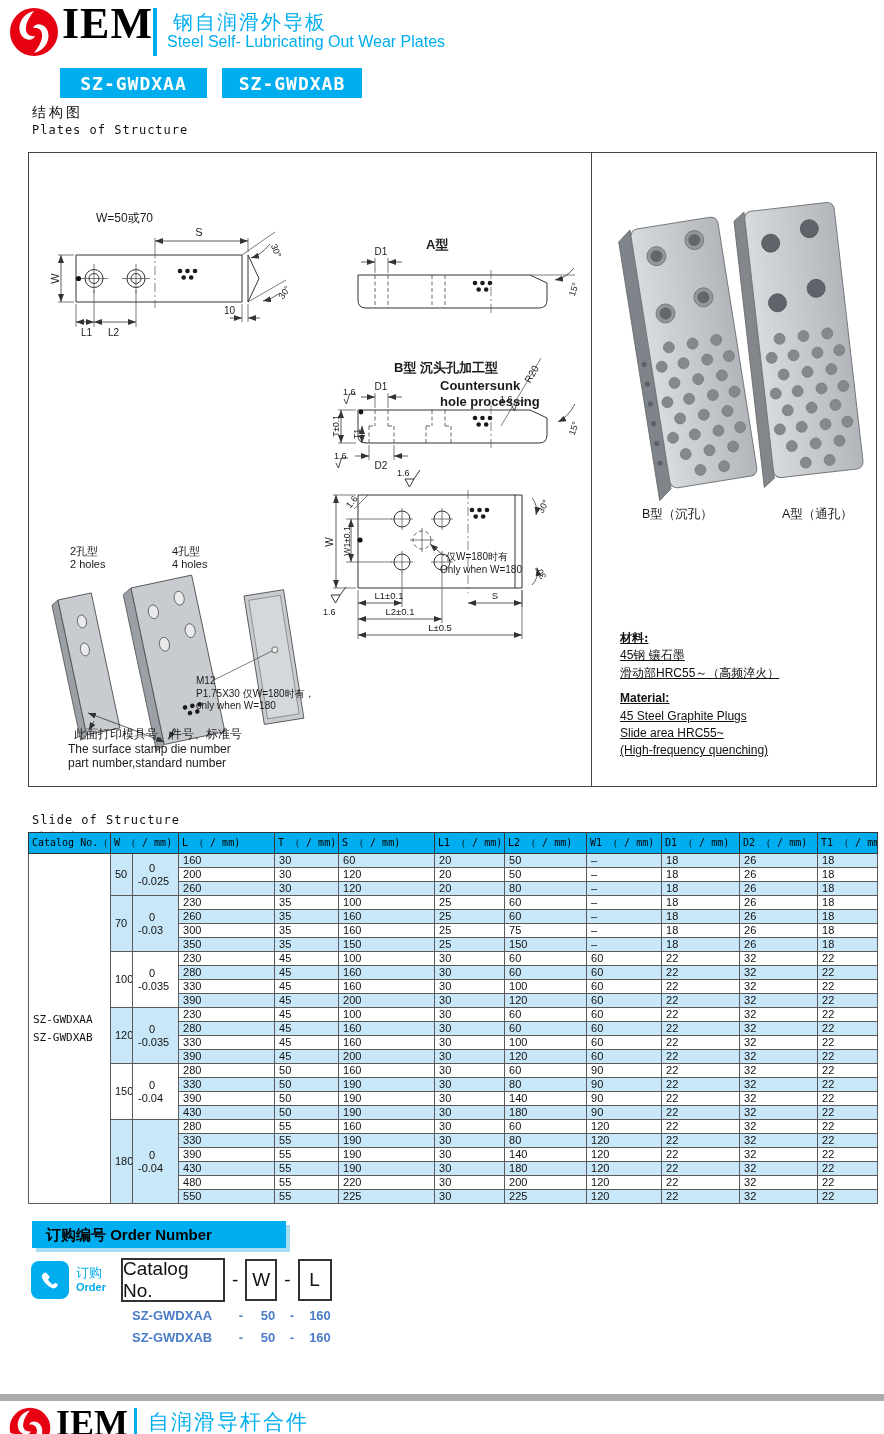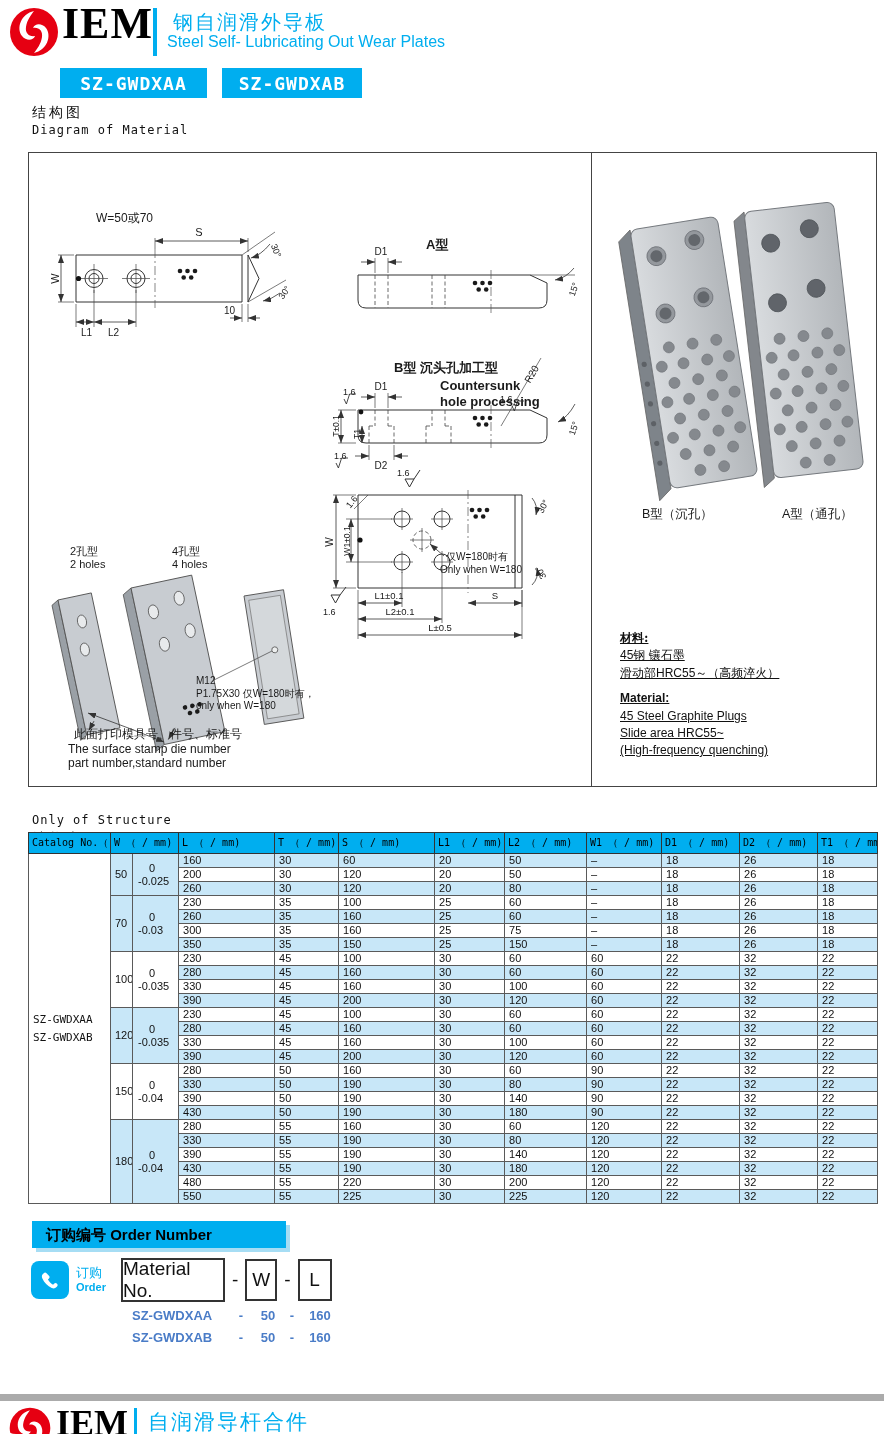--- a/index.html
+++ b/index.html
@@ -100,21 +100,21 @@
   </svg>
   <div class="abs logo-iem" style="left:62px;top:-2px;">IEM</div>
   <div class="abs vbar" style="left:153px;top:8px;width:4px;height:48px;"></div>
   <div class="abs title-cn" style="left:173px;top:9px;">钢自润滑外导板</div>
   <div class="abs title-en" style="left:167px;top:33px;">Steel Self- Lubricating Out Wear Plates</div>
 
   <button class="abs pbtn" style="left:60px;top:68px;width:147px;">SZ-GWDXAA</button>
   <button class="abs pbtn" style="left:222px;top:68px;width:140px;">SZ-GWDXAB</button>
 
   <div class="abs sec-cn" style="left:32px;top:104px;">结构图</div>
-  <div class="abs sec-en" style="left:32px;top:123px;">Diagram of Material</div>
+  <div class="abs sec-en" style="left:32px;top:123px;">Plates of Structure</div>
 
   <div class="abs diag-box" style="left:28px;top:152px;width:849px;height:635px;"></div>
   <div class="abs divline" style="left:591px;top:152px;width:1px;height:635px;"></div>
 
   <svg class="abs" style="left:28px;top:152px;" width="564" height="635" viewBox="0 0 564 635">
     <defs>
       <marker id="ar" viewBox="0 0 8 6" markerUnits="userSpaceOnUse" markerWidth="8" markerHeight="6" refX="8" refY="3" orient="auto-start-reverse">
         <path d="M0 0 L8 3 L0 6 Z" fill="#333"></path>
       </marker>
       <g id="dots5" fill="#1a1a1a">
@@ -398,21 +398,21 @@
     <div>45钢 镶石墨</div>
     <div>滑动部HRC55～（高频淬火）</div>
     <div class="gap"></div>
     <div class="b">Material:</div>
     <div>45 Steel Graphite Plugs</div>
     <div>Slide area HRC55~</div>
     <div>(High-frequency quenching)</div>
   </div>
 
   <div class="abs sec-cn" style="left:32px;top:794px;margin-top:36px;">结构表</div>
-  <div class="abs sec-en" style="left:32px;top:813px;">Only of Structure</div>
+  <div class="abs sec-en" style="left:32px;top:813px;">Slide of Structure</div>
 
   <table class="struct abs" style="left:28px;top:832px;">
     <colgroup>
       <col style="width:82px">
         <col style="width:22px">
         <col style="width:46px">
       <col style="width:96px">
         <col style="width:64px">
         <col style="width:96px">
       <col style="width:70px">
@@ -754,21 +754,21 @@
 
   <div class="abs phone-box" style="left:31px;top:1261px;width:38px;height:38px;">
     <svg width="26" height="26" viewBox="0 0 30 30">
       <path d="M22.9 19.2c-1-1-2.3-1-3.2 0l-1.2 1.2c-2.4-1.3-4.5-3.4-5.9-5.9l1.2-1.2c1-1 1-2.3 0-3.2L11 7.2c-1-1-2.3-1-3.2 0L6.6 8.4c-1.1 1.1-1.3 2.9-.4 4.9 2.1 4.8 6 8.7 10.8 10.8 2 .9 3.8.7 4.9-.4l1.2-1.2c1-1 1-2.3 0-3.2l-2.2-2.1z" fill="#fff"></path>
     </svg>
   </div>
   <div class="abs ord-cn" style="left:76px;top:1264px;">订购</div>
   <div class="abs ord-en" style="left:76px;top:1281px;">Order</div>
 
   <div class="abs formula" style="left:121px;top:1258px;">
-    <div class="fbox" style="width:104px;height:44px;">Material No.</div>
+    <div class="fbox" style="width:104px;height:44px;">Catalog No.</div>
     <div class="fdash">-</div>
     <div class="fbox" style="width:32px;height:42px;">W</div>
     <div class="fdash">-</div>
     <div class="fbox" style="width:34px;height:42px;">L</div>
   </div>
 
   <div class="abs ex-row" style="left:132px;top:1308px;">
     <span class="ex-cat">SZ-GWDXAA</span>
     <span class="ex-d1">-</span>
     <span class="ex-w">50</span>

